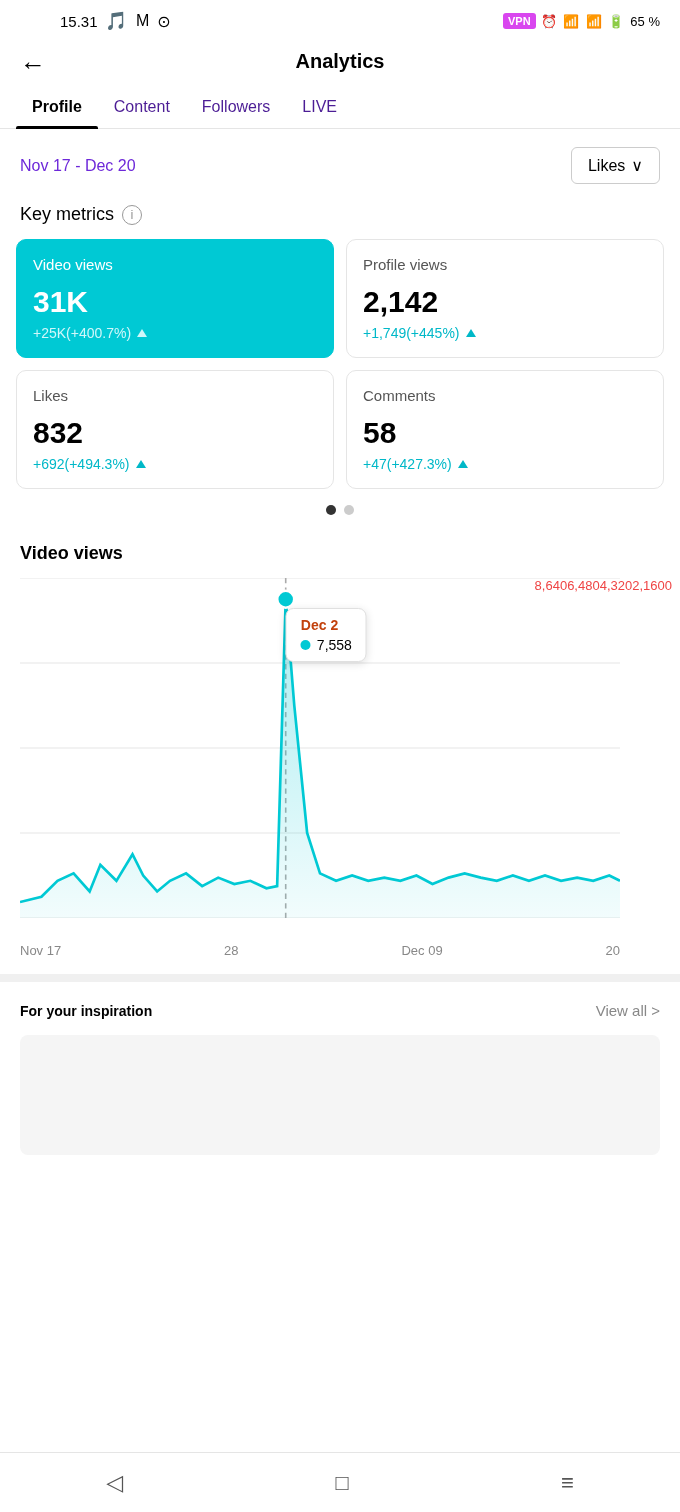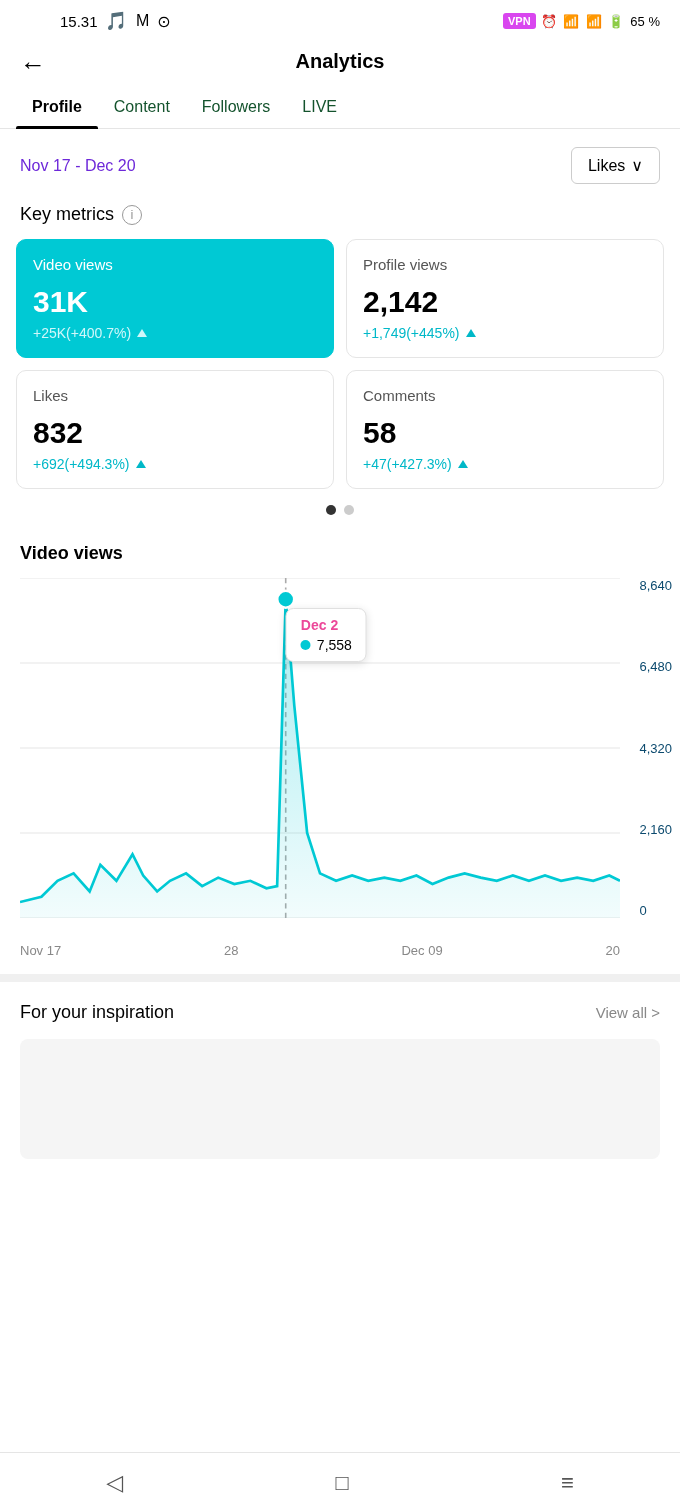--- a/index.html
+++ b/index.html
@@ -56,21 +56,21 @@
 
     
     .tabs {
       display: flex;
       border-bottom: 1px solid #e5e5e5;
       padding: 0 16px;
     }
     .tab {
       padding: 12px 16px;
       font-size: 16px;
-      color: #14532d;
+      color: #4c1d95;
       cursor: pointer;
       position: relative;
       white-space: nowrap;
     }
     .tab.active {
       color: #000;
       font-weight: 600;
     }
     .tab.active::after {
       content: '';
@@ -228,21 +228,21 @@
       box-shadow: 0 2px 8px rgba(0,0,0,0.12);
       top: 30px;
       left: 48%;
       transform: translateX(-50%);
       pointer-events: none;
       white-space: nowrap;
     }
     .tooltip-date {
       font-weight: 600;
       margin-bottom: 4px;
-      color: #ec4899;
+      color: #c2410c;
     }
     .tooltip-value {
       display: flex;
       align-items: center;
       gap: 6px;
       color: #000;
     }
     .tooltip-dot {
       width: 10px;
       height: 10px;
@@ -250,24 +250,24 @@
       background: #00c9d4;
     }
 
     
     .y-labels {
       position: absolute;
       right: 8px;
       top: 0;
       bottom: 40px;
       display: flex;
-      flex-direction: column;
+      flex-direction: row;
       justify-content: space-between;
       font-size: 13px;
-      color: #0c4a6e;
+      color: #ef4444;
     }
 
     
     .x-labels {
       position: absolute;
       bottom: 0;
       left: 20px;
       right: 60px;
       display: flex;
       justify-content: space-between;
@@ -287,22 +287,22 @@
     .inspiration-section {
       padding: 20px 20px 0 20px;
     }
     .inspiration-header {
       display: flex;
       justify-content: space-between;
       align-items: center;
       margin-bottom: 16px;
     }
     .inspiration-title {
-      font-size: 18px;
-      font-weight: 400;
+      font-size: 14px;
+      font-weight: 700;
     }
     .view-all-link {
       font-size: 15px;
       color: #888;
       cursor: pointer;
     }
 
     
     .bottom-nav {
       position: fixed;

